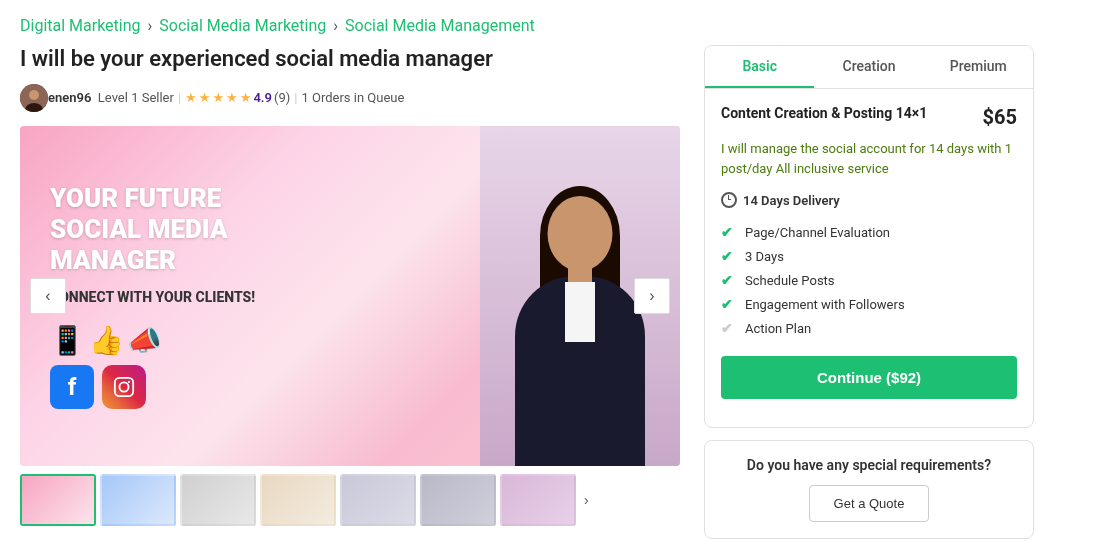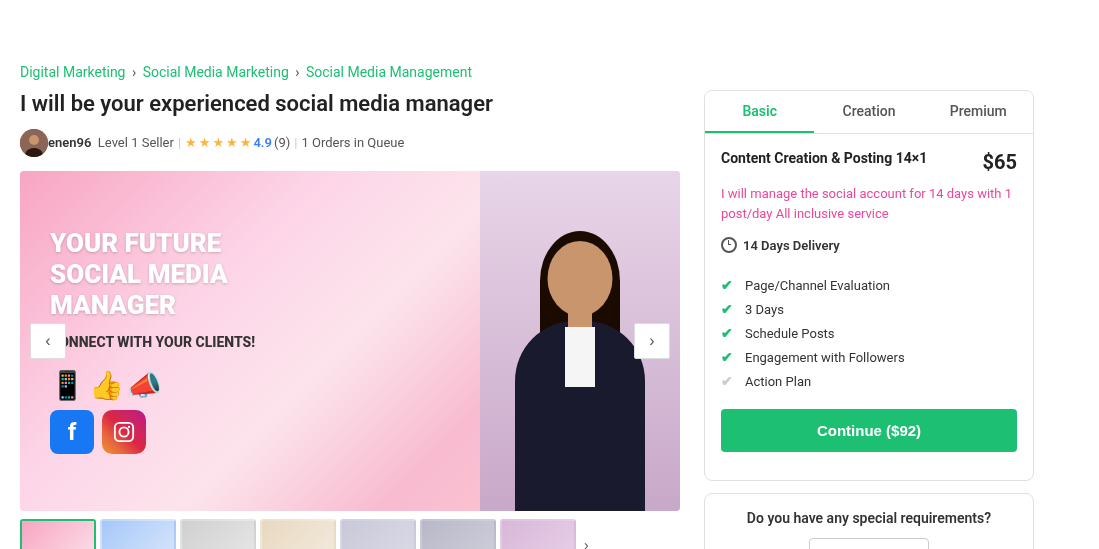--- a/index.html
+++ b/index.html
@@ -10,24 +10,23 @@
       font-size: 14px;
     }
     .page-container {
       width: 1099px;
       min-height: 549px;
       display: flex;
       flex-direction: column;
       padding: 16px 20px;
     }
     .breadcrumb {
-      font-size: 14px;
+      font-size: 16px;
       color: #1dbf73;
       margin-bottom: 10px;
-      margin-top: 48px;
     }
     .breadcrumb span { color: #555; margin: 0 3px; }
     .breadcrumb a { color: #1dbf73; text-decoration: none; }
     .main-content {
       display: flex;
       gap: 24px;
     }
     .left-section {
       flex: 1;
       max-width: 660px;
@@ -64,21 +63,21 @@
       font-weight: 600;
     }
     .seller-level { color: #555; }
     .stars {
       display: flex;
       align-items: center;
       gap: 2px;
       color: #ffb33e;
       font-size: 13px;
     }
-    .rating-score { color: #3b82f6; font-weight: 600; font-size: 13px; }
+    .rating-score { color: #4c1d95; font-weight: 600; font-size: 13px; }
     .rating-count { color: #555; }
     .orders-queue { color: #555; }
     .separator { color: #ccc; margin: 0 4px; }
 
     
     .image-slider-container {
       position: relative;
       background: #f0f0f0;
       border-radius: 4px;
       overflow: hidden;
@@ -267,32 +266,32 @@
       font-size: 14px;
       color: #222;
     }
     .package-price {
       font-weight: 700;
       font-size: 20px;
       color: #222;
     }
     .package-description {
       font-size: 13px;
-      color: #ec4899;
+      color: #4d7c0f;
       line-height: 1.5;
       margin-bottom: 14px;
     }
     .delivery-row {
       display: flex;
       align-items: center;
       gap: 6px;
       font-size: 13px;
       font-weight: 600;
       color: #333;
-      margin-bottom: 20px;
+      margin-bottom: 12px;
     }
     .clock-icon {
       width: 16px;
       height: 16px;
       border: 2px solid #555;
       border-radius: 50%;
       position: relative;
       display: inline-block;
       flex-shrink: 0;
     }

